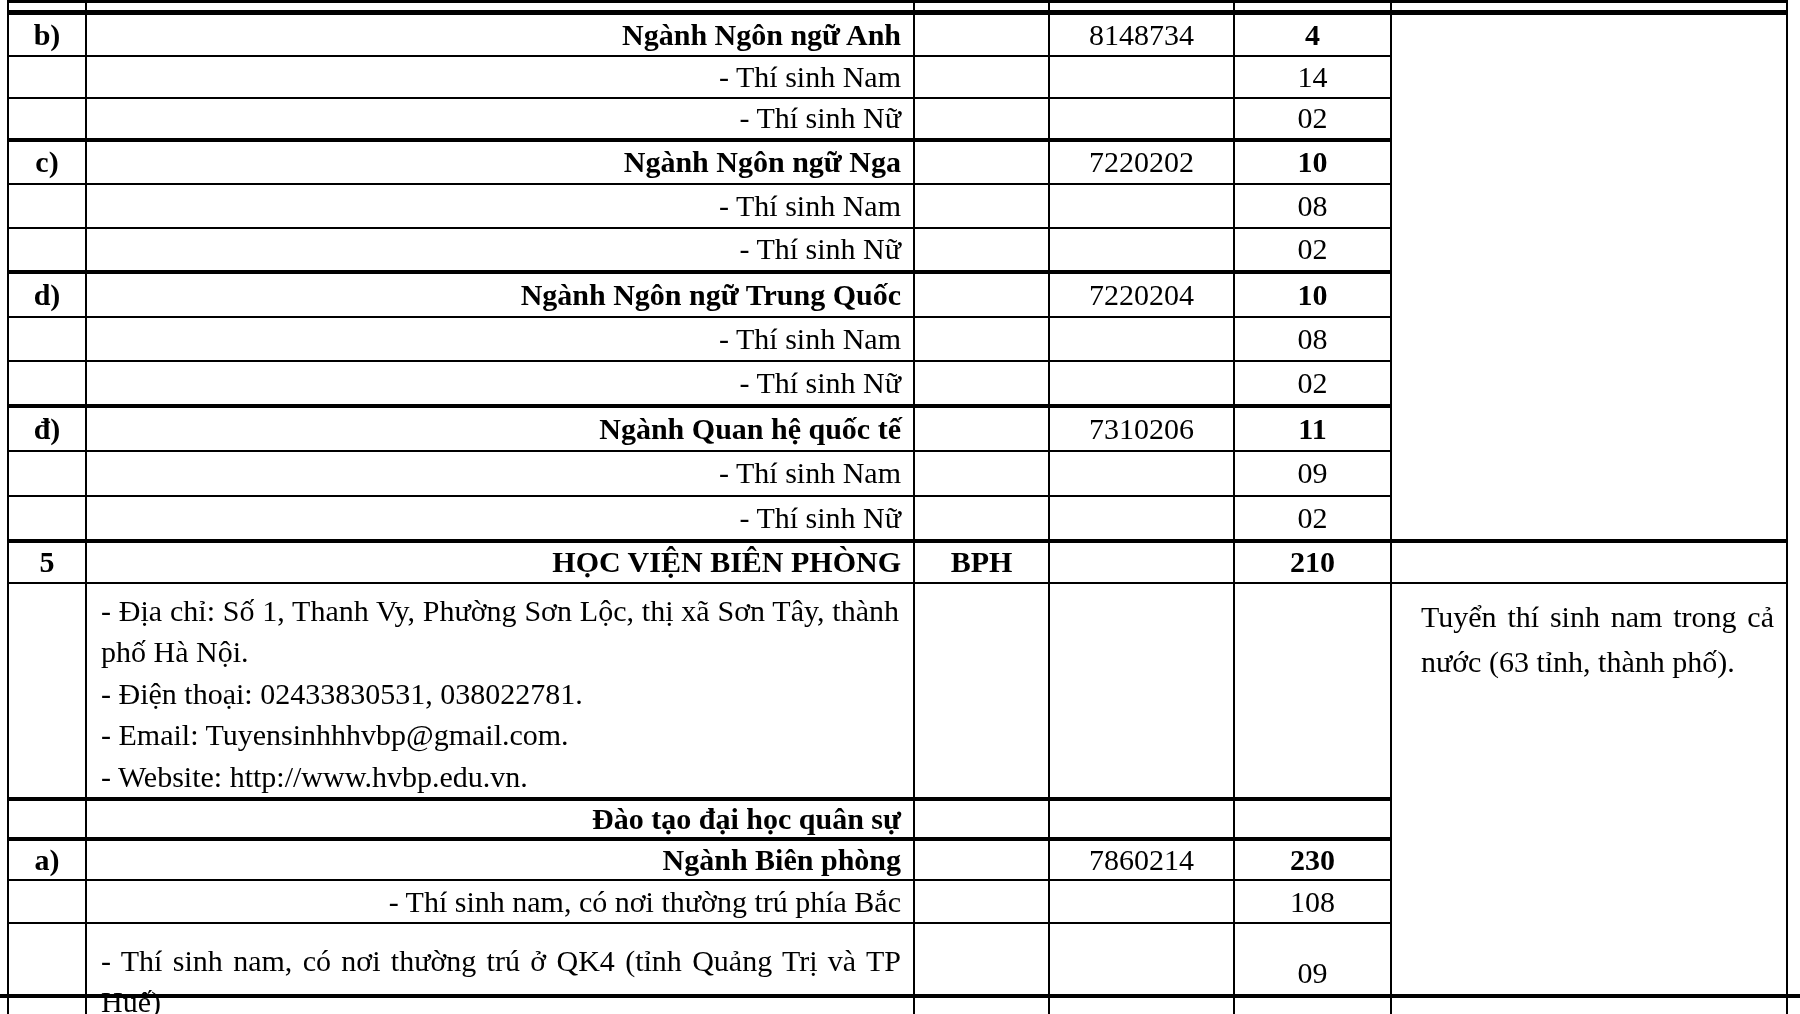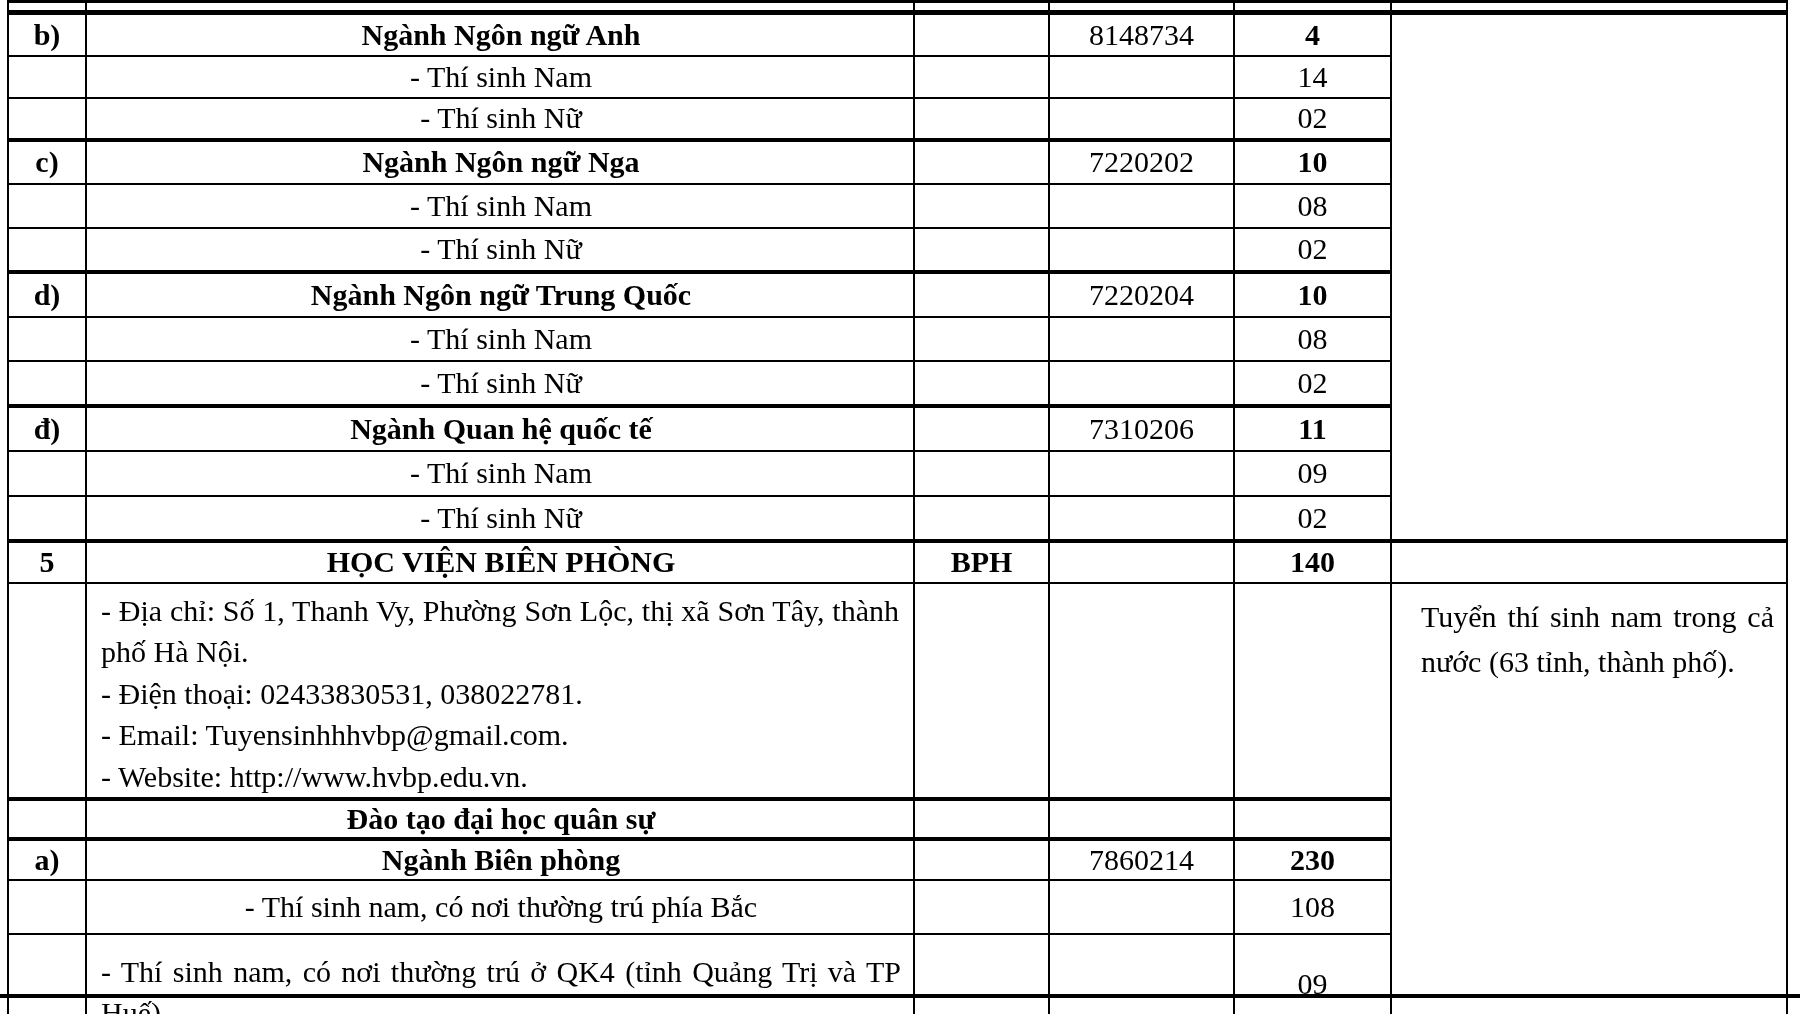--- a/index.html
+++ b/index.html
@@ -24,21 +24,21 @@
     border: 2px solid #000;
     font-size: 30px;
     vertical-align: middle;
     overflow: hidden;
     padding: 0;
   }
   tr.sp td  { border-top: 3px solid #000; border-bottom: 5px solid #000; }
   tr.hvy td { border-top: 4px solid #000; }
   .c  { text-align: center; }
   .b  { font-weight: bold; }
-  .name { padding: 0 12px 0 14px; text-align: center; }
+  .name { padding: 0 12px 0 14px; text-align: right; }
   .wrap2 { padding: 16px 12px 0 14px; text-align: justify; line-height: 41px; }
   .contact-cell { vertical-align: top; padding: 6px 14px 0 14px; margin-left: 32px; }
   .contact-cell .line { text-align: justify; line-height: 41.5px; }
   .notes-cell { vertical-align: top; padding: 10px 12px 0 29px; }
   .note-text { text-align: justify; line-height: 45px; }
   .bottom-rule {
     position: absolute;
     left: 0;
     top: 994px;
     width: 1800px;
@@ -157,21 +157,21 @@
       <td class="c"></td>
       <td class="c"></td>
       <td class="c">02</td>
     </tr>
 
     <tr class="hvy" style="height:42px">
       <td class="c b">5</td>
       <td class="name b">HỌC VIỆN BIÊN PHÒNG</td>
       <td class="c b">BPH</td>
       <td class="c"></td>
-      <td class="c b">140</td>
+      <td class="c b">210</td>
       <td></td>
     </tr>
 
     <tr style="height:210px">
       <td class="c"></td>
       <td class="contact-cell">
         <div class="line">- Địa chỉ: Số 1, Thanh Vy, Phường Sơn Lộc, thị xã Sơn Tây, thành phố Hà Nội.</div>
         <div class="line">- Điện thoại: 02433830531, 038022781.</div>
         <div class="line">- Email: Tuyensinhhhvbp@gmail.com.</div>
         <div class="line">- Website: http://www.hvbp.edu.vn.</div>
@@ -192,21 +192,21 @@
       <td class="c"></td>
     </tr>
 
     <tr class="hvy" style="height:41px">
       <td class="c b">a)</td>
       <td class="name b">Ngành Biên phòng</td>
       <td class="c"></td>
       <td class="c">7860214</td>
       <td class="c b">230</td>
     </tr>
-    <tr style="height:54px">
+    <tr style="height:43px">
       <td class="c"></td>
       <td class="name">- Thí sinh nam, có nơi thường trú phía Bắc</td>
       <td class="c"></td>
       <td class="c"></td>
       <td class="c">108</td>
     </tr>
     <tr style="height:81px">
       <td class="c"></td>
       <td class="wrap2">- Thí sinh nam, có nơi thường trú ở QK4 (tỉnh Quảng Trị và TP Huế)</td>
       <td class="c"></td>

